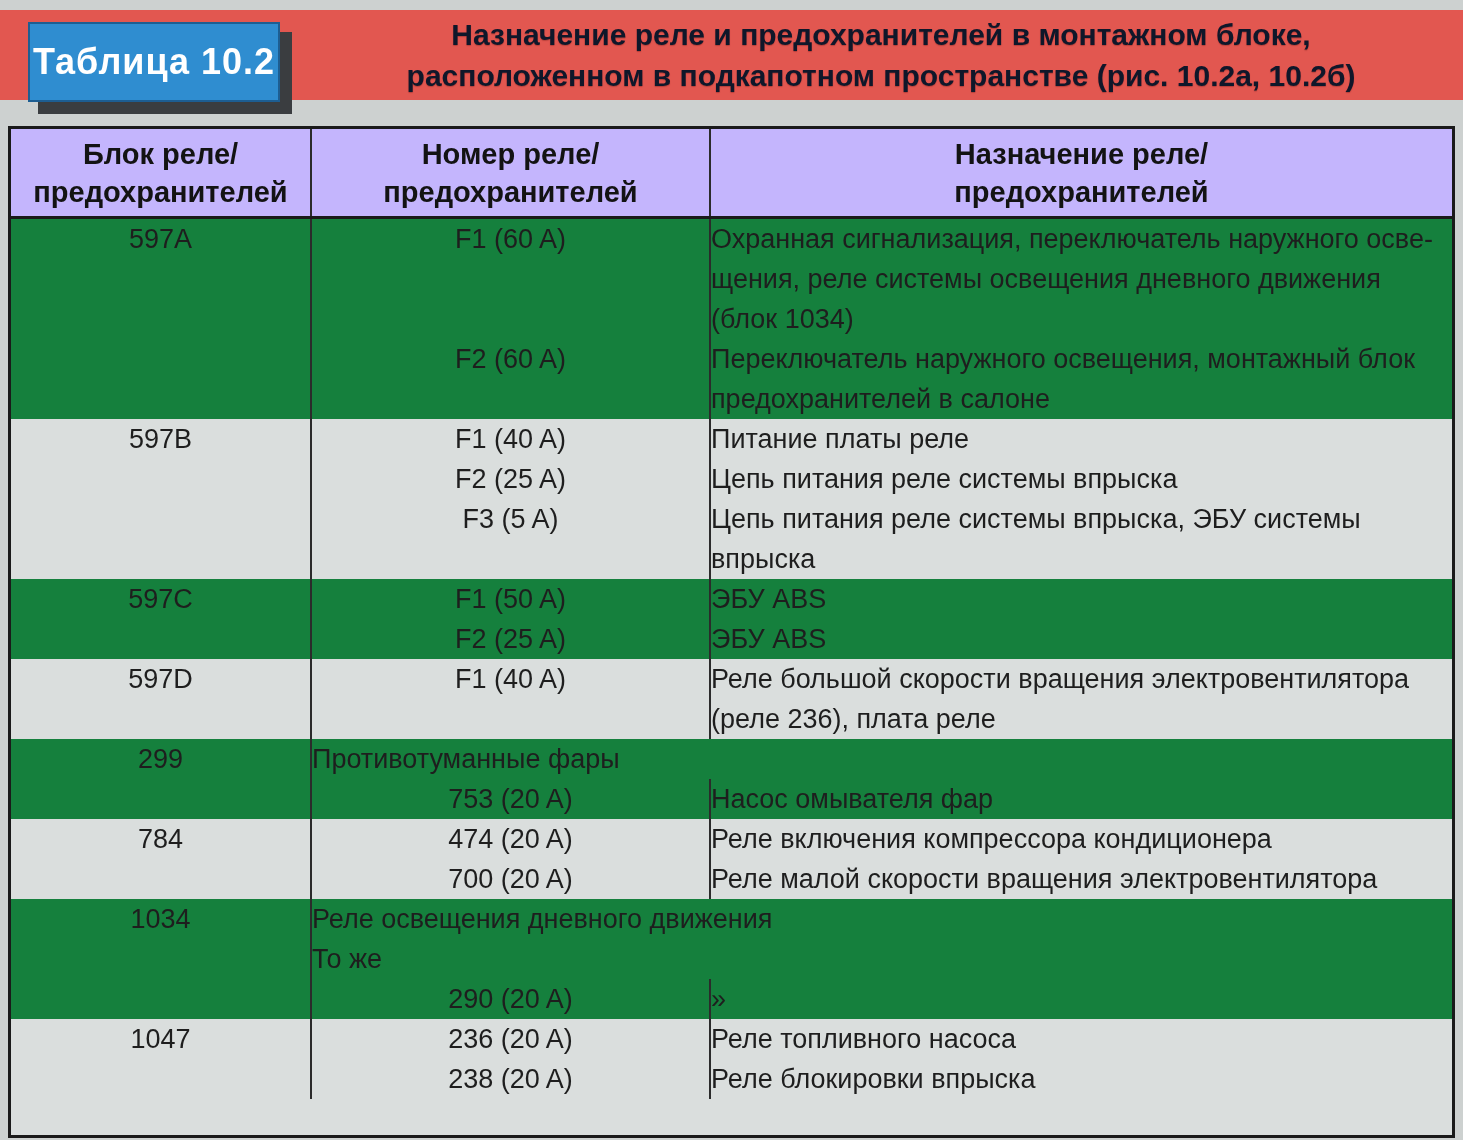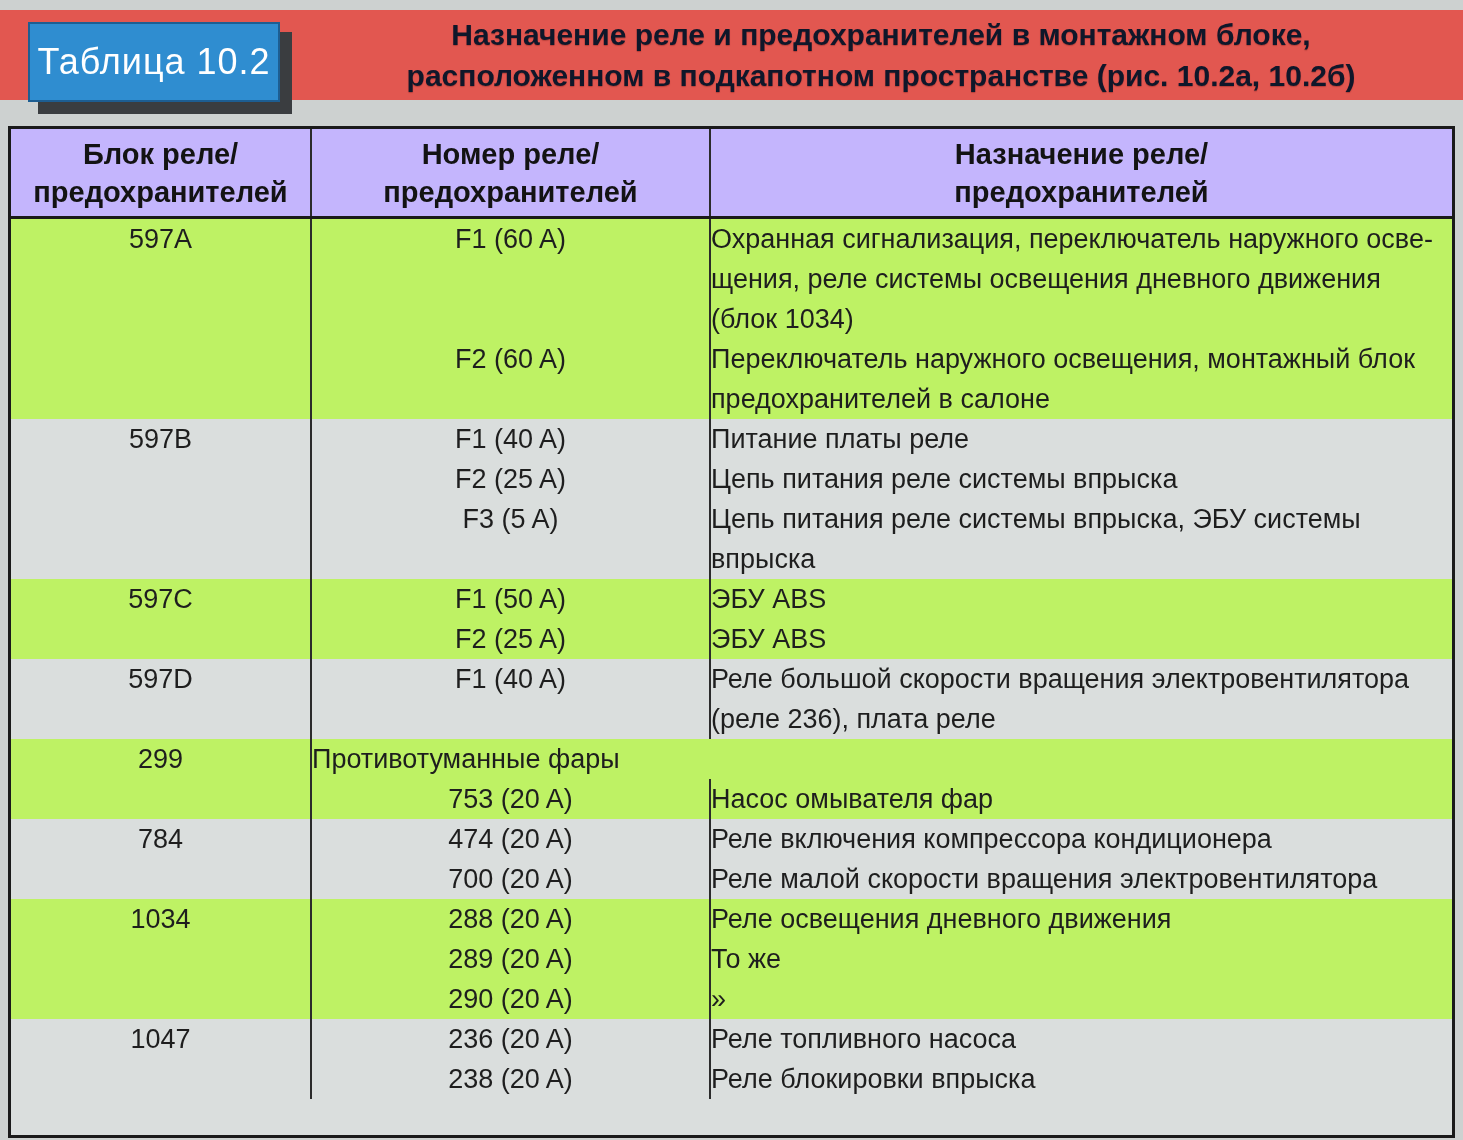--- a/index.html
+++ b/index.html
@@ -32,21 +32,21 @@
     position: absolute;
     left: 28px; top: 12px;
     width: 252px; height: 80px;
     background: #2f8dd0;
     border: 2px solid #1d5e92;
     box-sizing: border-box;
     display: flex;
     align-items: center;
     justify-content: center;
     color: #ffffff;
-    font-weight: normal;
+    font-weight: bold;
     font-size: 36px;
     letter-spacing: 1px;
   }
   .banner-title {
     position: absolute;
     left: 305px; right: 6px; top: 0;
     height: 90px;
     display: flex;
     align-items: center;
     justify-content: center;
@@ -91,21 +91,21 @@
   .w1 { width: 301px; }
   .w2 { width: 399px; }
   .w3 { flex: 1; }
   .vline { border-right: 2px solid #2b2b2b; }
 
   .tbody { width: 100%; }
   .trow {
     display: flex;
     min-height: 40px;
   }
-  .trow.dark  { background: #bef264; }
+  .trow.dark  { background: #15803d; }
   .trow.light { background: #dadedd; }
   .cell {
     font-size: 27px;
     line-height: 40px;
     color: #1e1e1e;
     white-space: pre-line;
     box-sizing: border-box;
   }
   .c1 { width: 301px; text-align: center; }
   .c2 { width: 399px; text-align: center; }
@@ -189,26 +189,24 @@
         <div class="cell c2 vline">474 (20 A)</div>
         <div class="cell c3">Реле включения компрессора кондиционера</div>
       </div>
       <div class="trow light">
         <div class="cell c1 vline"></div>
         <div class="cell c2 vline">700 (20 A)</div>
         <div class="cell c3">Реле малой скорости вращения электровентилятора</div>
       </div>
       <div class="trow dark">
         <div class="cell c1 vline">1034</div>
-        <div class="cell c2 vline">288 (20 A)</div>
         <div class="cell c3">Реле освещения дневного движения</div>
       </div>
       <div class="trow dark">
         <div class="cell c1 vline"></div>
-        <div class="cell c2 vline">289 (20 A)</div>
         <div class="cell c3">То же</div>
       </div>
       <div class="trow dark">
         <div class="cell c1 vline"></div>
         <div class="cell c2 vline">290 (20 A)</div>
         <div class="cell c3">»</div>
       </div>
       <div class="trow light">
         <div class="cell c1 vline">1047</div>
         <div class="cell c2 vline">236 (20 A)</div>

